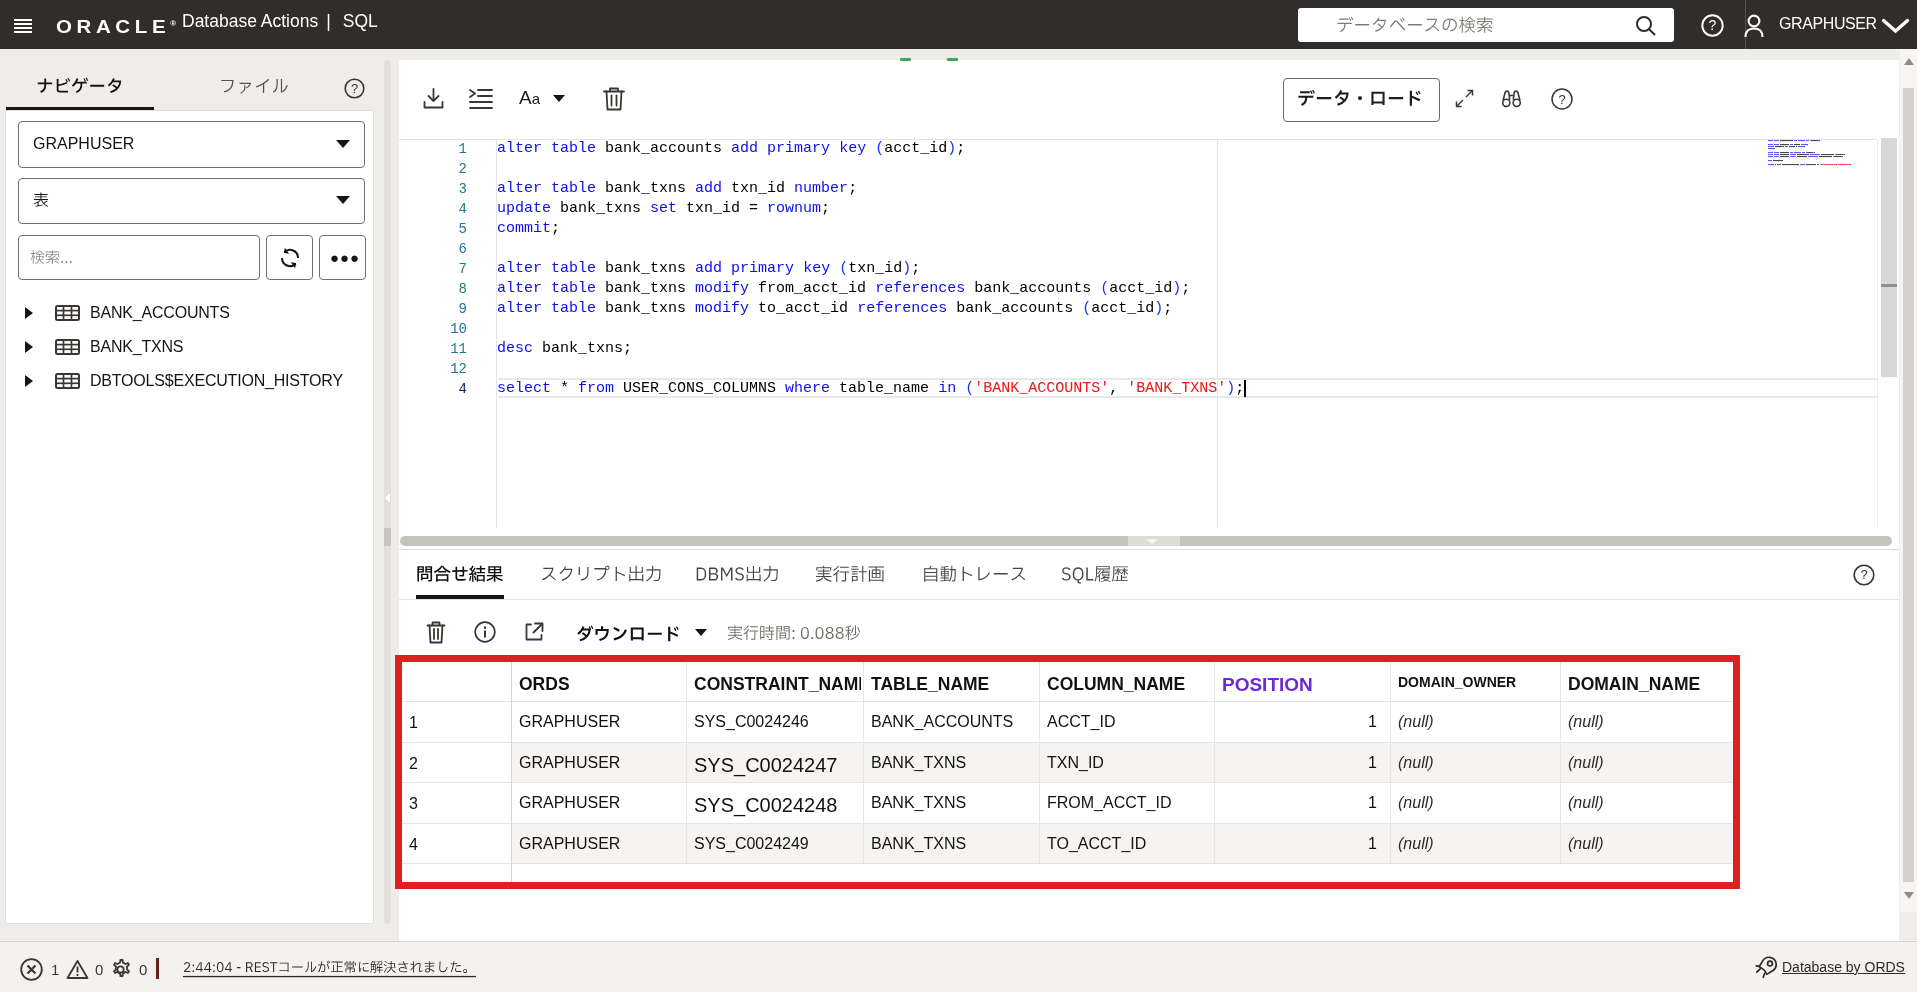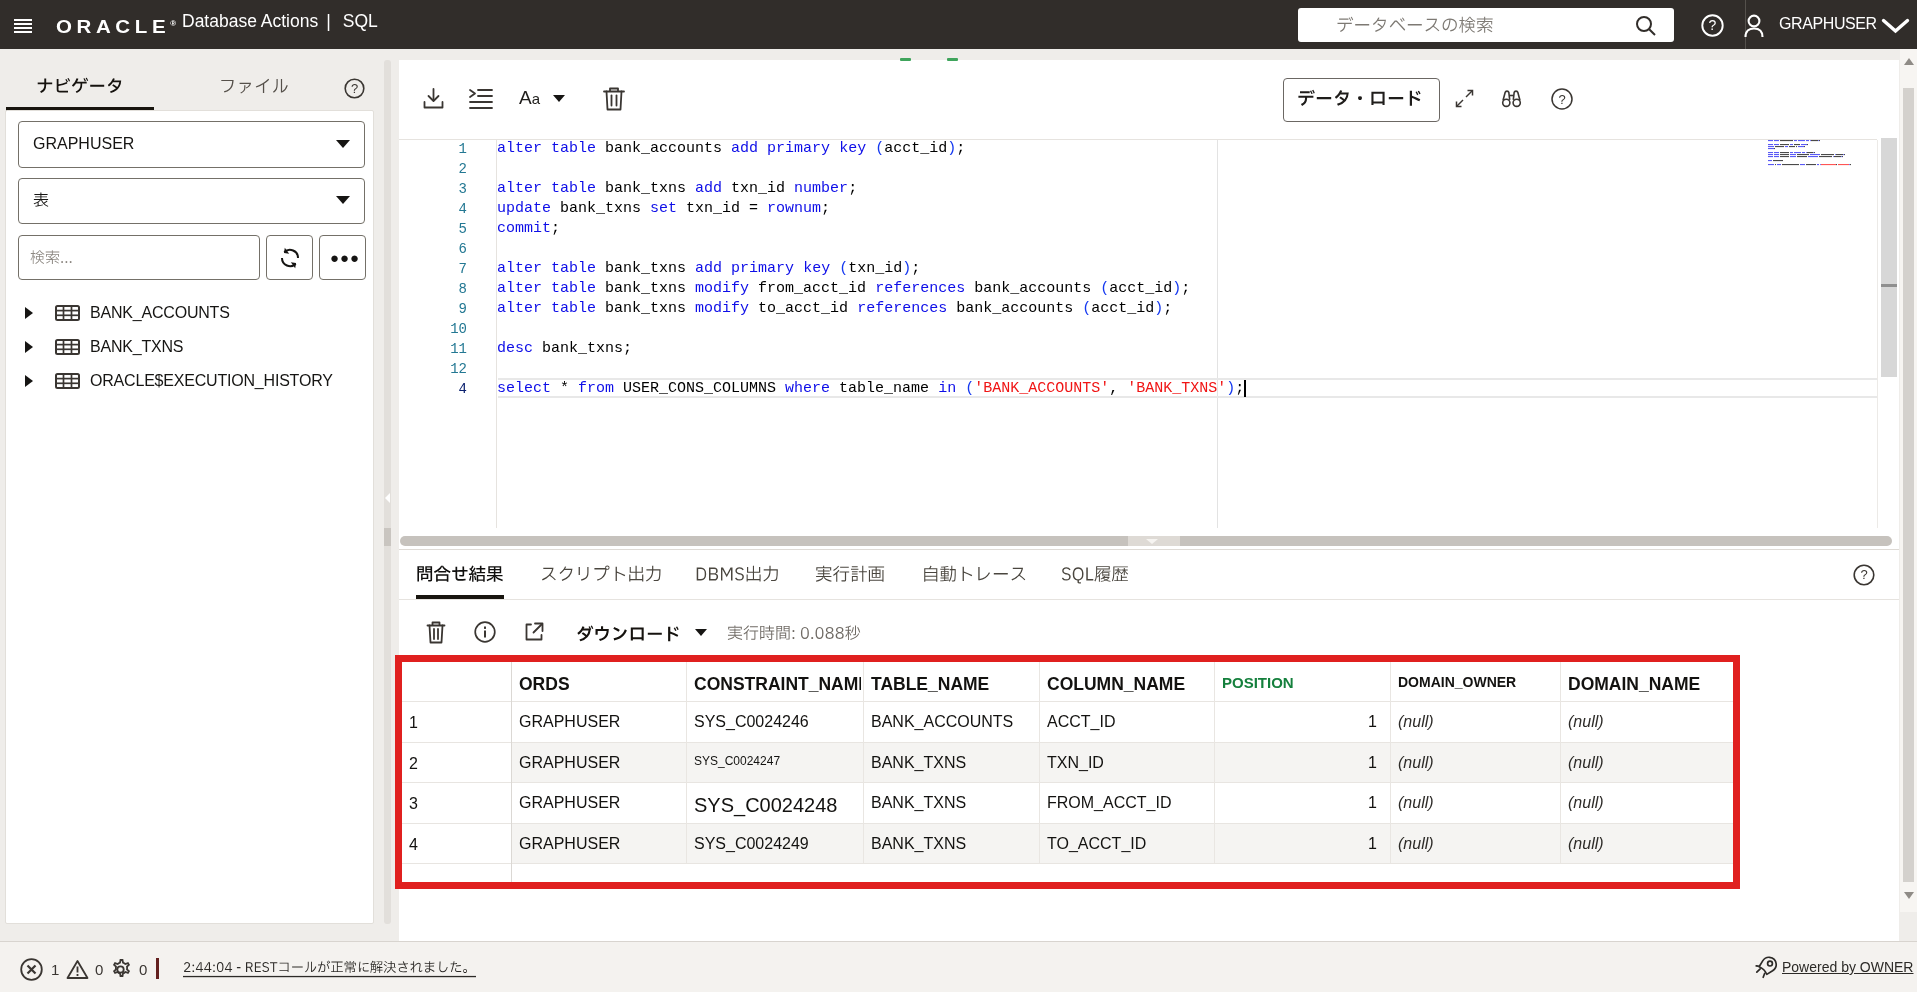--- a/index.html
+++ b/index.html
@@ -105,21 +105,21 @@
 <div class="abs" style="left:25px;top:375px;width:0;height:0;border-top:6px solid transparent;border-bottom:6px solid transparent;border-left:8.5px solid #161513"></div>
 <svg class="icon" style="left:55px;top:373px" width="25" height="16" viewBox="0 0 25 16">
     <g stroke="#3a3632" fill="none">
       <rect x="1" y="1" width="23" height="14" rx="1.5" stroke-width="2"></rect>
       <line x1="8.5" y1="1" x2="8.5" y2="15" stroke-width="1.7"></line>
       <line x1="16.5" y1="1" x2="16.5" y2="15" stroke-width="1.7"></line>
       <line x1="1" y1="5.6" x2="24" y2="5.6" stroke-width="1.7"></line>
       <line x1="1" y1="10.3" x2="24" y2="10.3" stroke-width="1.7"></line>
     </g>
   </svg>
-<div class="abs" style="left:90px;top:372px;font-size:16px;color:#161513;letter-spacing:-0.2px">ORACLE$EXECUTION_HISTORY</div>
+<div class="abs" style="left:90px;top:372px;font-size:16px;color:#161513;letter-spacing:-0.2px">DBTOOLS$EXECUTION_HISTORY</div>
 <div class="abs" style="left:384px;top:60px;width:7px;height:864px;background:#e2dfdb;border-radius:3px"></div>
 <div class="abs" style="left:384px;top:528px;width:7px;height:18px;background:#c9c5c0"></div>
 <div class="abs" style="left:384.5px;top:493px;width:0;height:0;border-top:5px solid transparent;border-bottom:5px solid transparent;border-right:5.5px solid #fff"></div>
 <div class="abs wpanel"></div>
 <div class="abs" style="left:900px;top:58px;width:11px;height:3px;background:#3fa45c;border-radius:1px"></div>
 <div class="abs" style="left:947px;top:58px;width:11px;height:3px;background:#3fa45c;border-radius:1px"></div>
 <svg class="st icon" style="left:421px;top:86px" width="25" height="25" viewBox="0 0 25 25">
     <path d="M12.5 3 L12.5 14"></path>
     <path d="M7.5 10 L12.5 15 L17.5 10"></path>
     <path d="M3.5 16 L3.5 21.5 L21.5 21.5 L21.5 16"></path>
@@ -302,21 +302,21 @@
   </svg>
 <div class="caret" style="left:695px;top:629px;border-left-width:6.5px;border-right-width:6.5px;border-top-width:7.5px"></div>
 <svg style="position:absolute;left:727px;top:622.2px;" width="136" height="23" viewBox="0 0 136 23">
     <path transform="translate(0,16.8)" fill="#6f6a64" d="M13.8 -11.1H2.2V-9.2H1.2V-12H7.4V-13.4H8.4V-12H14.8V-9.2H13.8ZM8.6 -3.1Q9.1 -2 10.7 -1.2Q12.3 -0.5 15.2 0.3L14.8 1.2Q12.4 0.6 11 0Q9.6 -0.6 8.9 -1.3Q8.1 -2 7.9 -3H7.8Q7.6 -2 6.9 -1.3Q6.3 -0.6 4.9 0Q3.6 0.6 1.2 1.2L0.8 0.3Q3.7 -0.4 5.2 -1.2Q6.7 -2 7.2 -3.1H1V-4H7.4V-4.2V-5.7H2.5V-6.6H7.4V-8.3H2.6V-9.2H7.4V-10.4H8.4V-9.2H13.4V-8.3H8.4V-6.6H13.5V-5.7H8.4V-4.2V-4H15V-3.1Z M22 -12.9Q20 -10.2 17.2 -8.5L16.6 -9.4Q19.5 -11 21.2 -13.5ZM22.9 -12.6H30.9V-11.6H22.9ZM22.3 -9.2Q21.2 -7.7 20.4 -6.8V1.2H19.4V-5.9Q18.5 -5 17 -4.2L16.5 -5.1Q17.9 -5.9 19.2 -7.1Q20.5 -8.4 21.5 -9.7ZM31.2 -8.2V-7.2H28.4V-0.2Q28.4 0.4 28.2 0.6Q27.9 0.9 27.3 0.9H24.3L24.1 -0.1H27.4V-7.2H22.4V-8.2Z M47.3 -7.3H45.2V-5.1H47.1V-4.2H45.2V0Q45.2 0.6 44.9 0.8Q44.7 1.1 44.1 1.1H41.7L41.4 0.1H44.2V-4.2H38.3V-5.1H44.2V-7.3H38.1V-8.2H42V-10.4H38.5V-11.3H42V-13.4H43V-11.3H46.9V-10.4H43V-8.2H47.3ZM34.2 0.6H33.2V-12.8H37.4V-0.9H34.2ZM36.5 -7.6V-12H34.2V-7.6ZM34.2 -6.7V-1.8H36.5V-6.7ZM40 -3.5Q40.5 -3.1 41 -2.5Q41.6 -1.9 42 -1.3L41.3 -0.7Q40.9 -1.2 40.3 -1.9Q39.8 -2.5 39.3 -2.9Z M49.4 -12.8H55.1V-7.5H50.4V1.1H49.4ZM56.6 -12.8H62.6V-0.1Q62.6 0.4 62.4 0.6Q62.1 0.8 61.5 0.8H59.2L59 -0.1H61.6V-7.5H56.6ZM50.4 -10.6H54.2V-12H50.4ZM57.6 -10.6H61.6V-12H57.6ZM50.4 -8.4H54.2V-9.8H50.4ZM57.6 -8.4H61.6V-9.8H57.6ZM52.6 -6.2H59.2V-0.5H53.6V0.4H52.6ZM58.2 -3.8V-5.4H53.6V-3.8ZM53.6 -3V-1.3H58.2V-3Z M65.5 -7.7V-7.9Q65.5 -8.4 65.7 -8.6Q66 -8.9 66.4 -8.9Q66.9 -8.9 67.2 -8.6Q67.4 -8.4 67.4 -7.9V-7.7Q67.4 -7.3 67.2 -7Q66.9 -6.8 66.4 -6.8Q66 -6.8 65.7 -7Q65.5 -7.3 65.5 -7.7ZM65.5 -0.7V-0.9Q65.5 -1.4 65.7 -1.6Q66 -1.9 66.4 -1.9Q66.9 -1.9 67.2 -1.6Q67.4 -1.4 67.4 -0.9V-0.7Q67.4 -0.3 67.2 -0.1Q66.9 0.2 66.4 0.2Q66 0.2 65.7 -0.1Q65.5 -0.3 65.5 -0.7Z M73.9 -5.9Q73.9 -11.9 77.9 -11.9Q81.9 -11.9 81.9 -5.9Q81.9 0.2 77.9 0.2Q73.9 0.2 73.9 -5.9ZM80.5 -4.9V-6.8Q80.5 -8.7 79.9 -9.7Q79.2 -10.8 77.9 -10.8Q76.6 -10.8 75.9 -9.7Q75.3 -8.7 75.3 -6.8V-4.9Q75.3 -3.1 75.9 -2Q76.6 -1 77.9 -1Q79.2 -1 79.9 -2Q80.5 -3.1 80.5 -4.9Z M84.2 -0.7V-0.9Q84.2 -1.4 84.5 -1.6Q84.7 -1.9 85.2 -1.9Q85.7 -1.9 85.9 -1.6Q86.2 -1.4 86.2 -0.9V-0.7Q86.2 -0.3 85.9 -0Q85.7 0.2 85.2 0.2Q84.7 0.2 84.5 -0Q84.2 -0.3 84.2 -0.7Z M88.5 -5.9Q88.5 -11.9 92.5 -11.9Q96.5 -11.9 96.5 -5.9Q96.5 0.2 92.5 0.2Q88.5 0.2 88.5 -5.9ZM95.1 -4.9V-6.8Q95.1 -8.7 94.5 -9.7Q93.9 -10.8 92.5 -10.8Q91.2 -10.8 90.6 -9.7Q89.9 -8.7 89.9 -6.8V-4.9Q89.9 -3.1 90.6 -2Q91.2 -1 92.5 -1Q93.9 -1 94.5 -2Q95.1 -3.1 95.1 -4.9Z M98.6 -3.2Q98.6 -4.3 99.2 -5.1Q99.8 -5.8 100.9 -6.1V-6.2Q100 -6.5 99.4 -7.3Q98.9 -8 98.9 -9Q98.9 -10.3 99.9 -11.1Q100.9 -11.9 102.6 -11.9Q104.3 -11.9 105.3 -11.1Q106.3 -10.3 106.3 -9Q106.3 -8 105.8 -7.3Q105.2 -6.5 104.3 -6.2V-6.1Q105.4 -5.8 106 -5.1Q106.7 -4.3 106.7 -3.2Q106.7 -2.2 106.2 -1.4Q105.7 -0.7 104.8 -0.2Q103.9 0.2 102.6 0.2Q101.3 0.2 100.4 -0.2Q99.5 -0.7 99 -1.4Q98.6 -2.2 98.6 -3.2ZM104.9 -8.6V-8.9Q104.9 -9.8 104.3 -10.3Q103.7 -10.8 102.6 -10.8Q101.5 -10.8 100.9 -10.3Q100.3 -9.8 100.3 -8.9V-8.6Q100.3 -7.7 100.9 -7.2Q101.5 -6.7 102.6 -6.7Q103.7 -6.7 104.3 -7.2Q104.9 -7.7 104.9 -8.6ZM105.2 -3.1V-3.5Q105.2 -4.5 104.5 -5Q103.8 -5.6 102.6 -5.6Q101.4 -5.6 100.7 -5Q100 -4.5 100 -3.5V-3.1Q100 -2.1 100.7 -1.5Q101.4 -1 102.6 -1Q103.8 -1 104.5 -1.5Q105.2 -2.1 105.2 -3.1Z M108.6 -3.2Q108.6 -4.3 109.3 -5.1Q109.9 -5.8 111 -6.1V-6.2Q110.1 -6.5 109.5 -7.3Q109 -8 109 -9Q109 -10.3 110 -11.1Q111 -11.9 112.7 -11.9Q114.4 -11.9 115.4 -11.1Q116.4 -10.3 116.4 -9Q116.4 -8 115.8 -7.3Q115.3 -6.5 114.4 -6.2V-6.1Q115.5 -5.8 116.1 -5.1Q116.7 -4.3 116.7 -3.2Q116.7 -2.2 116.3 -1.4Q115.8 -0.7 114.9 -0.2Q114 0.2 112.7 0.2Q111.4 0.2 110.5 -0.2Q109.6 -0.7 109.1 -1.4Q108.6 -2.2 108.6 -3.2ZM115 -8.6V-8.9Q115 -9.8 114.4 -10.3Q113.8 -10.8 112.7 -10.8Q111.6 -10.8 111 -10.3Q110.4 -9.8 110.4 -8.9V-8.6Q110.4 -7.7 111 -7.2Q111.6 -6.7 112.7 -6.7Q113.8 -6.7 114.4 -7.2Q115 -7.7 115 -8.6ZM115.3 -3.1V-3.5Q115.3 -4.5 114.6 -5Q113.9 -5.6 112.7 -5.6Q111.5 -5.6 110.8 -5Q110.1 -4.5 110.1 -3.5V-3.1Q110.1 -2.1 110.8 -1.5Q111.5 -1 112.7 -1Q113.9 -1 114.6 -1.5Q115.3 -2.1 115.3 -3.1Z M126.4 -3.5 126.1 -4.5H128V-13.4H129V-4.6Q129 -3.5 128 -3.5ZM124.3 -3.7 123.6 -3.1 122.1 -5.8Q122 -5.9 122 -5.8Q122 -5.8 122 -5.8V1.3H121.1V-6H120.9Q120.9 -5 120.4 -3.9Q119.9 -2.9 118.9 -1.7L118.3 -2.5Q119.6 -4 120.2 -5.3Q120.8 -6.7 120.9 -8H118.4V-9H121.1V-11.4Q120.1 -11.2 118.8 -10.9L118.5 -11.8Q119.9 -12 121.2 -12.4Q122.6 -12.8 123.6 -13.3L124.1 -12.5Q123.2 -12 122 -11.6V-9H124.1V-8H122V-6.2H122L122.3 -6.4Q122.4 -6.5 122.5 -6.5Q122.7 -6.5 122.8 -6.3ZM131 -11.8Q131.7 -10.6 132.3 -9.2Q132.8 -7.8 133.2 -6.5L132.3 -6Q131.9 -7.4 131.3 -8.8Q130.8 -10.3 130.2 -11.4ZM124.1 -6.3Q125.4 -8.3 125.9 -11.7L126.8 -11.5Q126.6 -9.9 126.1 -8.3Q125.7 -6.8 124.9 -5.7ZM123.3 0.2Q126.4 -0.6 128.4 -2Q130.4 -3.4 131.4 -5.5L132.2 -5.1Q131 -2.8 129 -1.2Q126.9 0.3 123.6 1.2Z"></path>
   </svg>
 <div class="abs" style="left:395px;top:655px;width:1345px;height:234px;border:7px solid #e0201f"></div>
 <div class="abs" style="left:519px;top:674px;width:165px;height:21px;overflow:hidden;font-size:17.5px;font-weight:bold;color:#131210;white-space:nowrap">ORDS</div>
 <div class="abs" style="left:694px;top:674px;width:167px;height:21px;overflow:hidden;font-size:17.5px;font-weight:bold;color:#131210;white-space:nowrap">CONSTRAINT_NAME</div>
 <div class="abs" style="left:871px;top:674px;width:166px;height:21px;overflow:hidden;font-size:17.5px;font-weight:bold;color:#131210;white-space:nowrap">TABLE_NAME</div>
 <div class="abs" style="left:1047px;top:674px;width:165px;height:21px;overflow:hidden;font-size:17.5px;font-weight:bold;color:#131210;white-space:nowrap">COLUMN_NAME</div>
-<div class="abs" style="left:1222px;top:674px;width:166px;height:21px;overflow:hidden;font-size:15px;font-weight:bold;color:#15803d;white-space:nowrap">POSITION</div>
+<div class="abs" style="left:1222px;top:674px;width:166px;height:21px;overflow:hidden;font-size:19px;font-weight:bold;color:#6d28d9;white-space:nowrap">POSITION</div>
 <div class="abs" style="left:1398px;top:674px;width:160px;height:21px;overflow:hidden;font-size:14px;font-weight:bold;color:#131210;white-space:nowrap">DOMAIN_OWNER</div>
 <div class="abs" style="left:1568px;top:674px;width:163px;height:21px;overflow:hidden;font-size:17.5px;font-weight:bold;color:#131210;white-space:nowrap">DOMAIN_NAME</div>
 <div class="abs" style="left:511px;top:742px;width:1222px;height:40px;background:#f5f4f2"></div>
 <div class="abs" style="left:511px;top:823px;width:1222px;height:40px;background:#f5f4f2"></div>
 <div class="abs" style="left:402px;top:701px;width:1331px;height:1px;background:#e8e5e1"></div>
 <div class="abs" style="left:402px;top:742px;width:1331px;height:1px;background:#e8e5e1"></div>
 <div class="abs" style="left:402px;top:782px;width:1331px;height:1px;background:#e8e5e1"></div>
 <div class="abs" style="left:402px;top:823px;width:1331px;height:1px;background:#e8e5e1"></div>
 <div class="abs" style="left:402px;top:863px;width:1331px;height:1px;background:#e8e5e1"></div>
 <div class="abs" style="left:511px;top:662px;width:1px;height:201px;background:#e9e6e2"></div>
@@ -330,21 +330,21 @@
 <div class="abs" style="left:409px;top:714px;font-size:16px;color:#131210">1</div>
 <div class="abs" style="left:519px;top:713px;font-size:16px;color:#131210;white-space:nowrap">GRAPHUSER</div>
 <div class="abs" style="left:694px;top:713px;font-size:16px;color:#131210;white-space:nowrap">SYS_C0024246</div>
 <div class="abs" style="left:871px;top:713px;font-size:16px;color:#131210;white-space:nowrap">BANK_ACCOUNTS</div>
 <div class="abs" style="left:1047px;top:713px;font-size:16px;color:#131210;white-space:nowrap">ACCT_ID</div>
 <div class="abs" style="left:1214px;top:713px;width:163px;text-align:right;font-size:16px;color:#131210;">1</div>
 <div class="abs" style="left:1398px;top:713px;font-size:16px;font-style:italic;color:#2e2c29">(null)</div>
 <div class="abs" style="left:1568px;top:713px;font-size:16px;font-style:italic;color:#2e2c29">(null)</div>
 <div class="abs" style="left:409px;top:755px;font-size:16px;color:#131210">2</div>
 <div class="abs" style="left:519px;top:754px;font-size:16px;color:#131210;white-space:nowrap">GRAPHUSER</div>
-<div class="abs" style="left:694px;top:754px;font-size:12px;color:#131210;white-space:nowrap">SYS_C0024247</div>
+<div class="abs" style="left:694px;top:754px;font-size:20px;color:#131210;white-space:nowrap">SYS_C0024247</div>
 <div class="abs" style="left:871px;top:754px;font-size:16px;color:#131210;white-space:nowrap">BANK_TXNS</div>
 <div class="abs" style="left:1047px;top:754px;font-size:16px;color:#131210;white-space:nowrap">TXN_ID</div>
 <div class="abs" style="left:1214px;top:754px;width:163px;text-align:right;font-size:16px;color:#131210;">1</div>
 <div class="abs" style="left:1398px;top:754px;font-size:16px;font-style:italic;color:#2e2c29">(null)</div>
 <div class="abs" style="left:1568px;top:754px;font-size:16px;font-style:italic;color:#2e2c29">(null)</div>
 <div class="abs" style="left:409px;top:795px;font-size:16px;color:#131210">3</div>
 <div class="abs" style="left:519px;top:794px;font-size:16px;color:#131210;white-space:nowrap">GRAPHUSER</div>
 <div class="abs" style="left:694px;top:794px;font-size:20px;color:#131210;white-space:nowrap">SYS_C0024248</div>
 <div class="abs" style="left:871px;top:794px;font-size:16px;color:#131210;white-space:nowrap">BANK_TXNS</div>
 <div class="abs" style="left:1047px;top:794px;font-size:16px;color:#131210;white-space:nowrap">FROM_ACCT_ID</div>
@@ -385,16 +385,16 @@
   </svg>
 <svg class="icon" style="left:1755px;top:955px" width="23" height="24" viewBox="0 0 23 24">
 <g stroke="#2c2a27" stroke-width="1.7" fill="none" stroke-linejoin="round" stroke-linecap="round">
 <path d="M14.5 2.3 C18.3 2.7 20.8 5.2 21.2 9 C21.5 11.8 20 14.2 17.6 15.8 L11.8 19.4 C10.5 16.2 7.3 13 4.1 11.7 L7.7 5.9 C9.3 3.5 11.7 2 14.5 2.3 Z"></path>
 <circle cx="15" cy="8.6" r="2.4"></circle>
 <path d="M5.2 13.8 L1.8 17.2"></path>
 <path d="M9.7 18.3 L8.2 22.3"></path>
 <path d="M3.2 11.2 L1.2 10.8"></path>
 </g>
   </svg>
-<div class="abs" style="left:1782px;top:959px;font-size:14px;color:#2c2a27;text-decoration:underline">Powered by OWNER</div>
+<div class="abs" style="left:1782px;top:959px;font-size:14px;color:#2c2a27;text-decoration:underline">Database by ORDS</div>
 <div class="abs" style="left:1900px;top:49px;width:17px;height:863px;background:#f7f5f2"></div>
 <div class="abs" style="left:1903px;top:88px;width:11px;height:794px;background:#d4d1cd"></div>
 <div class="abs" style="left:1904px;top:58px;width:0;height:0;border-left:5px solid transparent;border-right:5px solid transparent;border-bottom:7px solid #8f8b86"></div>
 <div class="abs" style="left:1904px;top:892px;width:0;height:0;border-left:5px solid transparent;border-right:5px solid transparent;border-top:7px solid #8f8b86"></div>
 </body></html>

